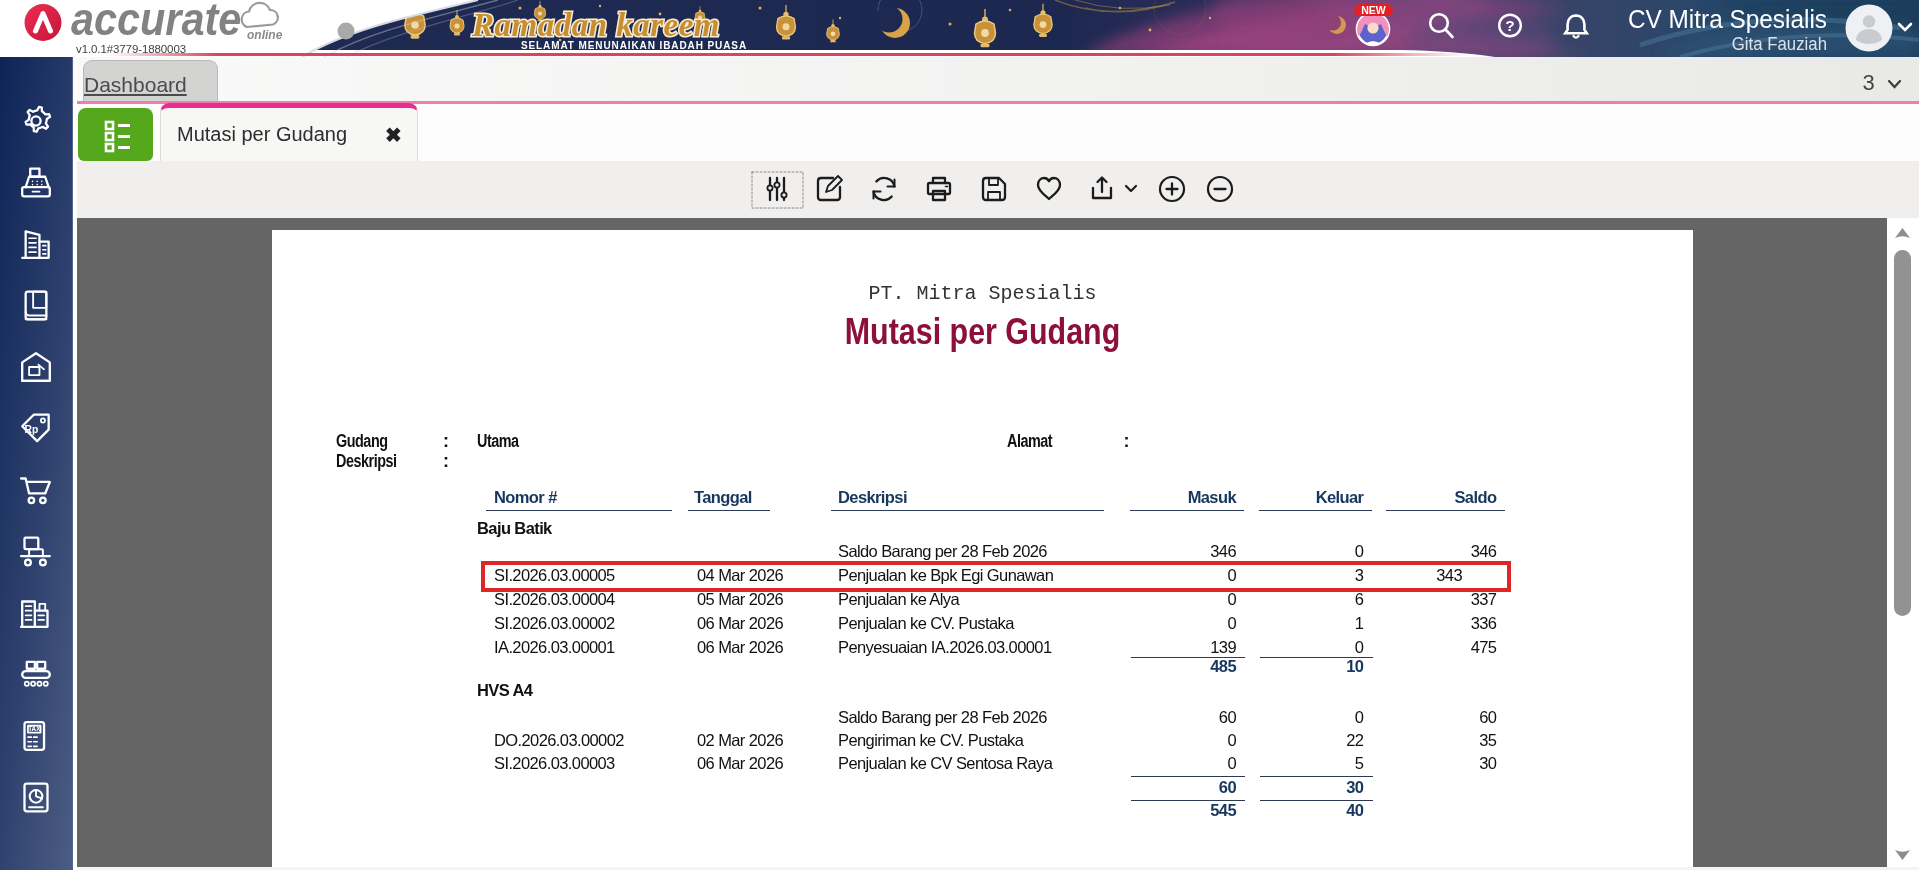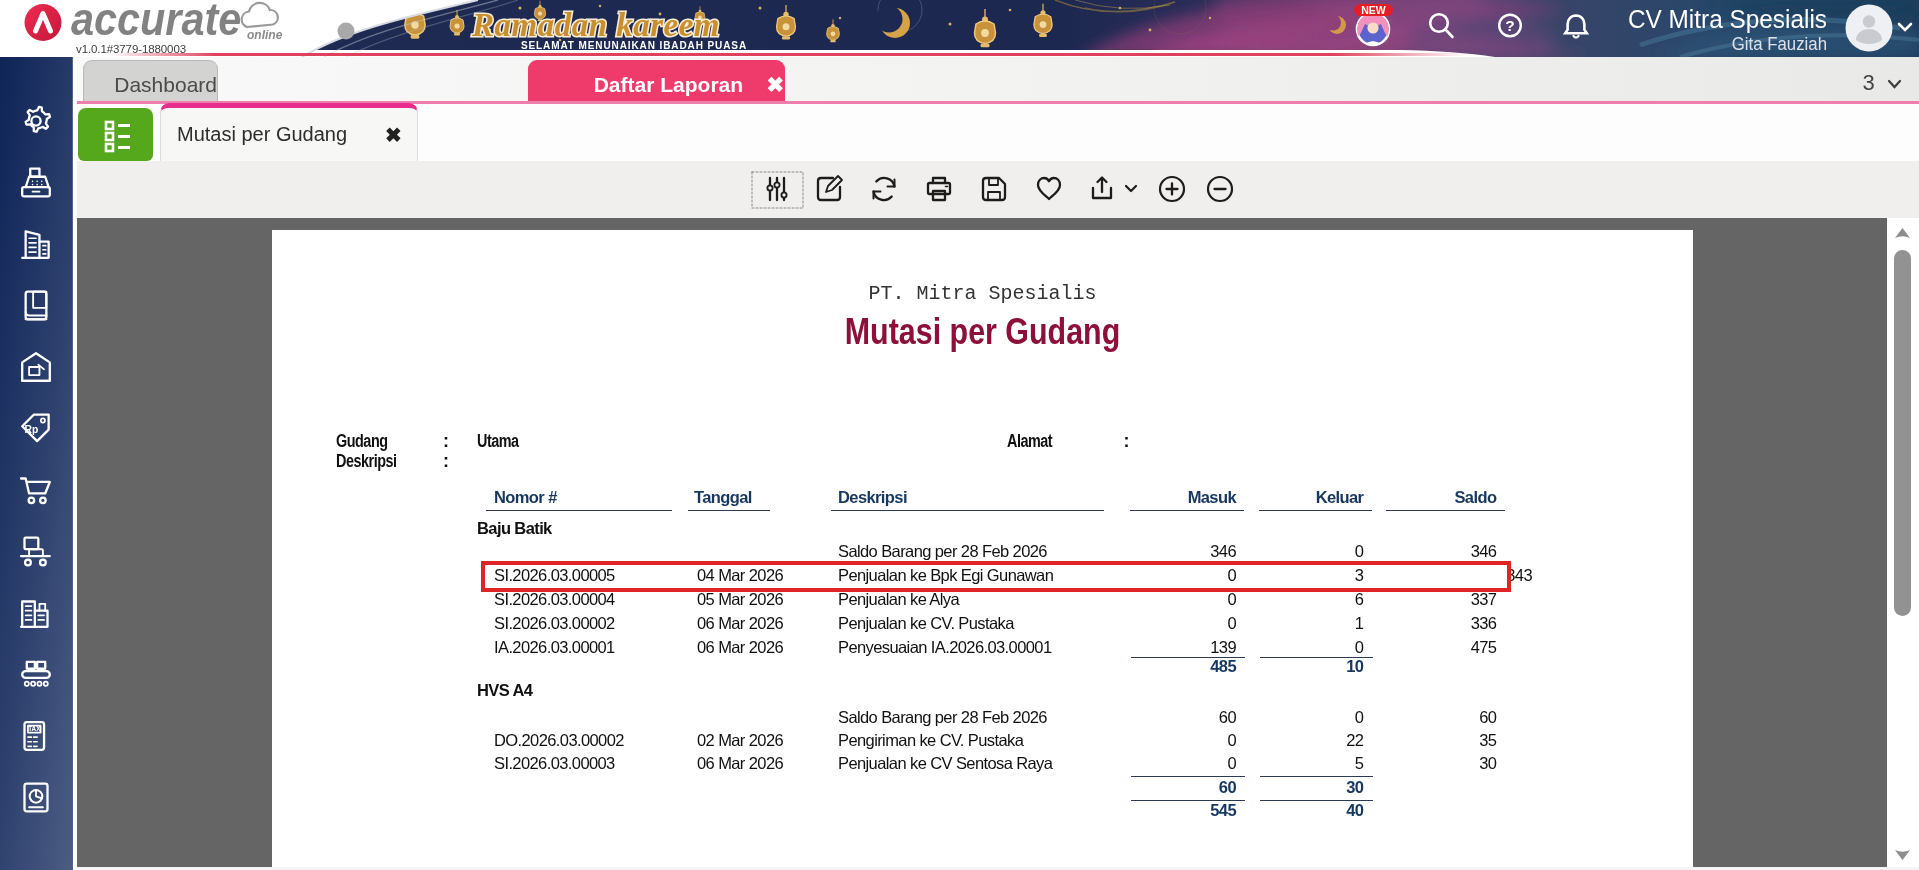--- a/index.html
+++ b/index.html
@@ -9,21 +9,21 @@
 
   
   #banner { position:absolute; left:0; top:0; width:1919px; height:57px; }
   #ver { position:absolute; left:76px; top:42.5px; font-size:11.5px; letter-spacing:-0.1px; color:#3e3e3e; }
 
   
   #tabrow { position:absolute; left:0; top:57px; width:1919px; height:47px;
             background:linear-gradient(90deg,#fafafa 0%,#f2f2f1 55%,#e9e9e8 100%); }
   .tab { position:absolute; top:3px; height:44px; background:#d3d3d2;
          border:1px solid #b9b9b9; border-bottom:none; border-radius:9px 9px 0 0;
-         font-size:21px; color:#4b4b4b; text-align:right; line-height:47px; }
+         font-size:21px; color:#4b4b4b; text-align:left; line-height:47px;text-decoration:underline; }
   #tab1 { left:83px;  width:135px; }
   #tab2 { left:226px; width:293px; }
   #tab3 { left:528px; width:257px; background:#ef3a6c; border-color:#ef3a6c; color:#fff; font-weight:bold; }
   #tabnum { position:absolute; right:17px; top:13px; font-size:22px; color:#444; }
   #pinkline { position:absolute; left:77px; top:44px; width:1842px; height:3px; background:#ee7fac; }
   #redline { position:absolute; left:108px; top:53.4px; width:1360px; height:2.2px;
              background:linear-gradient(90deg,#fff 0%,#e0415c 8%,#e0415c 90%,rgba(224,65,92,0) 100%); }
 
   
   #sidebar { position:absolute; left:0; top:57px; width:73px; height:813px;
@@ -198,21 +198,20 @@
       <path d="M35.5,31 L43,13.5 L50.5,31" stroke="#ffffff" stroke-width="5" fill="none" stroke-linecap="round" stroke-linejoin="round"></path>
       <text x="71" y="35" font-family="Liberation Sans, sans-serif" font-style="italic" font-weight="bold" font-size="46" fill="#828282" letter-spacing="0" transform="scale(0.9,1)" style="transform-origin:71px 0px;">accurate</text>
       <path d="M247,27 a8,8 0 0 1 2,-15.5 a11,11 0 0 1 21,-1.5 a7.5,7.5 0 0 1 3,14.5 z" fill="#ffffff" stroke="#9a9a9a" stroke-width="2.2"></path>
       <text x="247" y="39" font-family="Liberation Sans, sans-serif" font-style="italic" font-weight="bold" font-size="12" fill="#8b8b8b">online</text>
     </svg>
   </div>
   <div id="ver">v1.0.1#3779-1880003</div>
 
   <div id="tabrow">
     <div class="tab" id="tab1">Dashboard</div>
-    <div class="tab" id="tab3">Daftar Laporan&nbsp;&nbsp;&nbsp;&nbsp;✖</div>
     <div id="tabnum">3&nbsp;&nbsp;<svg width="15" height="10" viewBox="0 0 15 10" style="vertical-align:middle;">
           <path d="M2,2 L7.5,8 L13,2" stroke="#3e3e3e" stroke-width="2.2" fill="none" stroke-linecap="round"></path>
         </svg></div>
     <div id="pinkline"></div>
   </div>
   <div id="redline"></div>
 
   <div id="sidegap"></div>
   <div id="sidebar">
     <svg width="73" height="813" viewBox="0 0 77 813" preserveAspectRatio="xMidYMid slice" style="position:absolute;left:0;top:0;" stroke="#ffffff" fill="none" stroke-width="2" stroke-linecap="round" stroke-linejoin="round">
@@ -412,21 +411,21 @@
       <div class="r" style="left:566px; top:313px;">Saldo Barang per 28 Feb 2026</div>
       <div class="r num" style="left:844px; top:313px;">346</div>
       <div class="r num" style="left:971.4px; top:313px;">0</div>
       <div class="r num" style="left:1104.4px; top:313px;">346</div>
 
       <div class="r" style="left:222px; top:337px;">SI.2026.03.00005</div>
       <div class="r" style="left:425px; top:337px;">04 Mar 2026</div>
       <div class="r" style="left:566px; top:337px;">Penjualan ke Bpk Egi Gunawan</div>
       <div class="r num" style="left:844px; top:337px;">0</div>
       <div class="r num" style="left:971.4px; top:337px;">3</div>
-      <div class="r num" style="left:1140px; top:337px;">343</div>
+      <div class="r num" style="left:1070px; top:337px;">343</div>
 
       <div class="r" style="left:222px; top:361px;">SI.2026.03.00004</div>
       <div class="r" style="left:425px; top:361px;">05 Mar 2026</div>
       <div class="r" style="left:566px; top:361px;">Penjualan ke Alya</div>
       <div class="r num" style="left:844px; top:361px;">0</div>
       <div class="r num" style="left:971.4px; top:361px;">6</div>
       <div class="r num" style="left:1104.4px; top:361px;text-align:right;">337</div>
 
       <div class="r" style="left:222px; top:385px;">SI.2026.03.00002</div>
       <div class="r" style="left:425px; top:385px;">06 Mar 2026</div>

